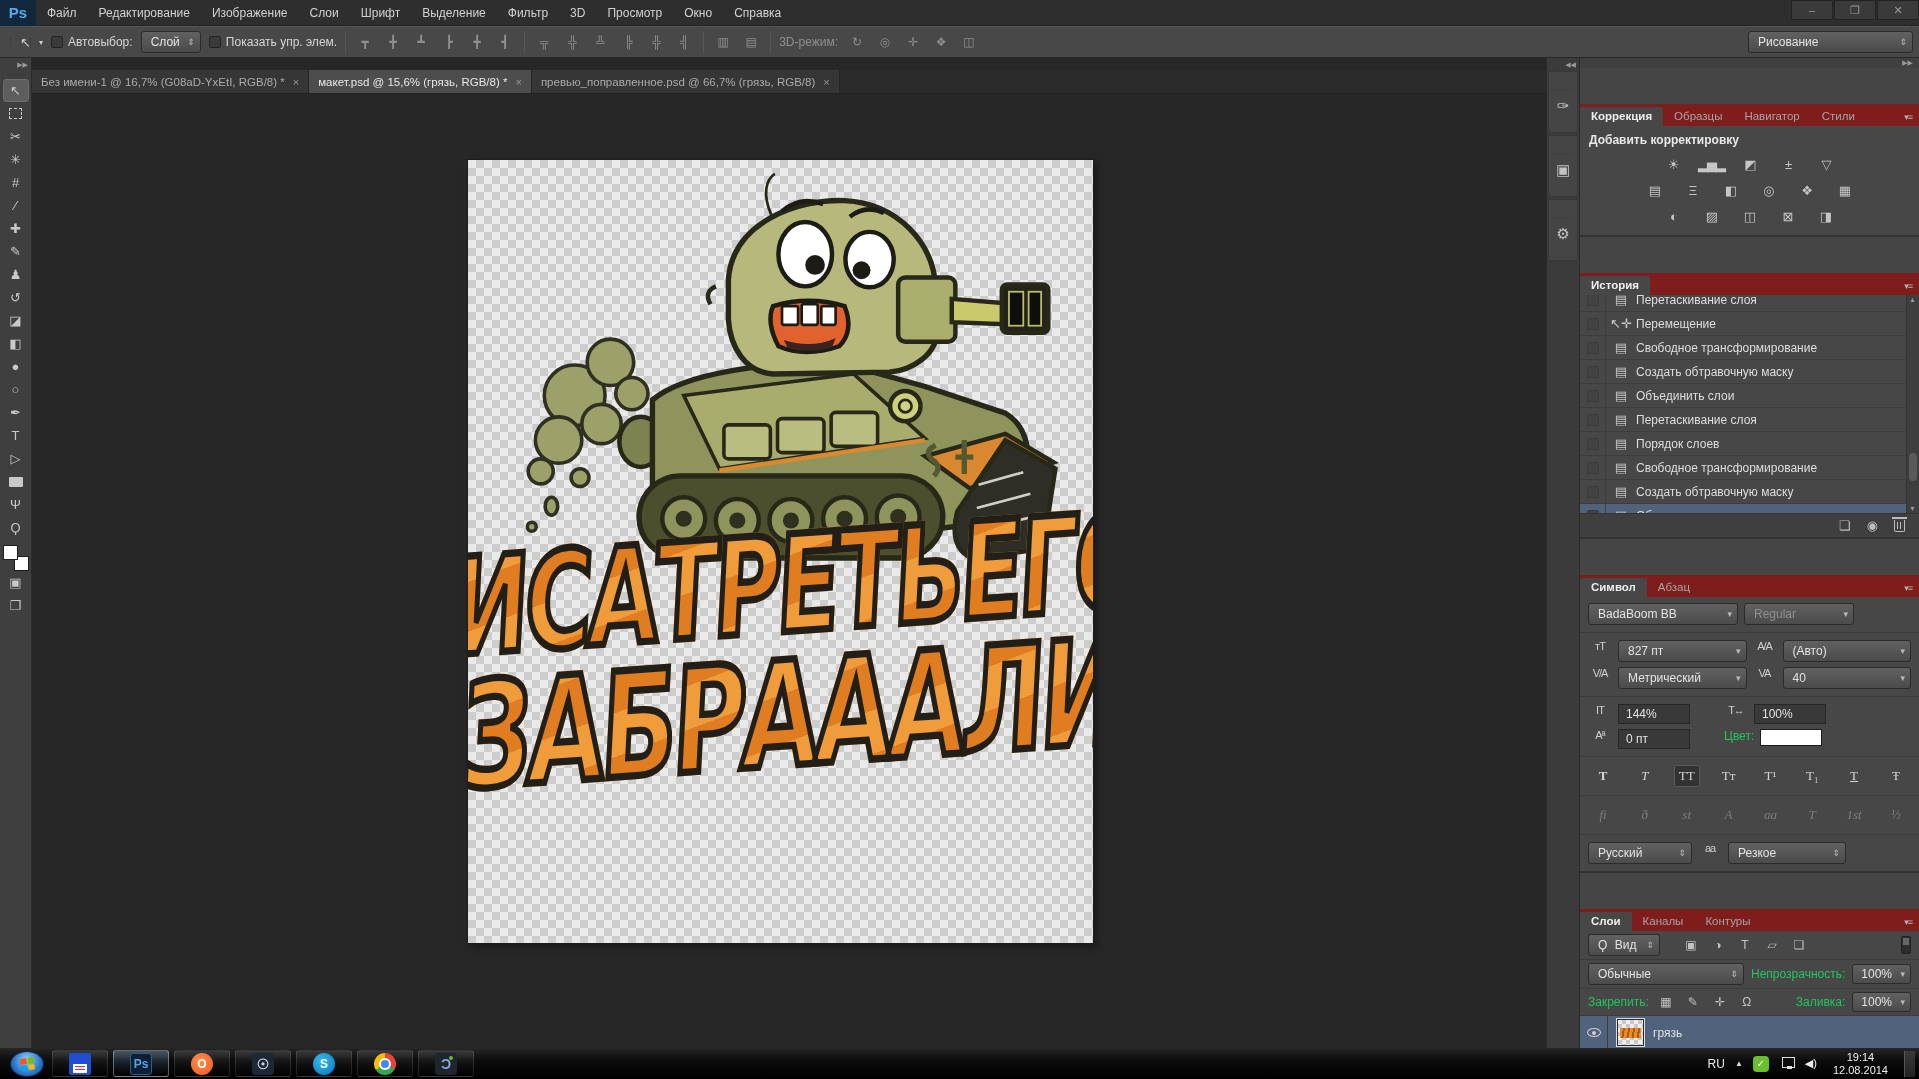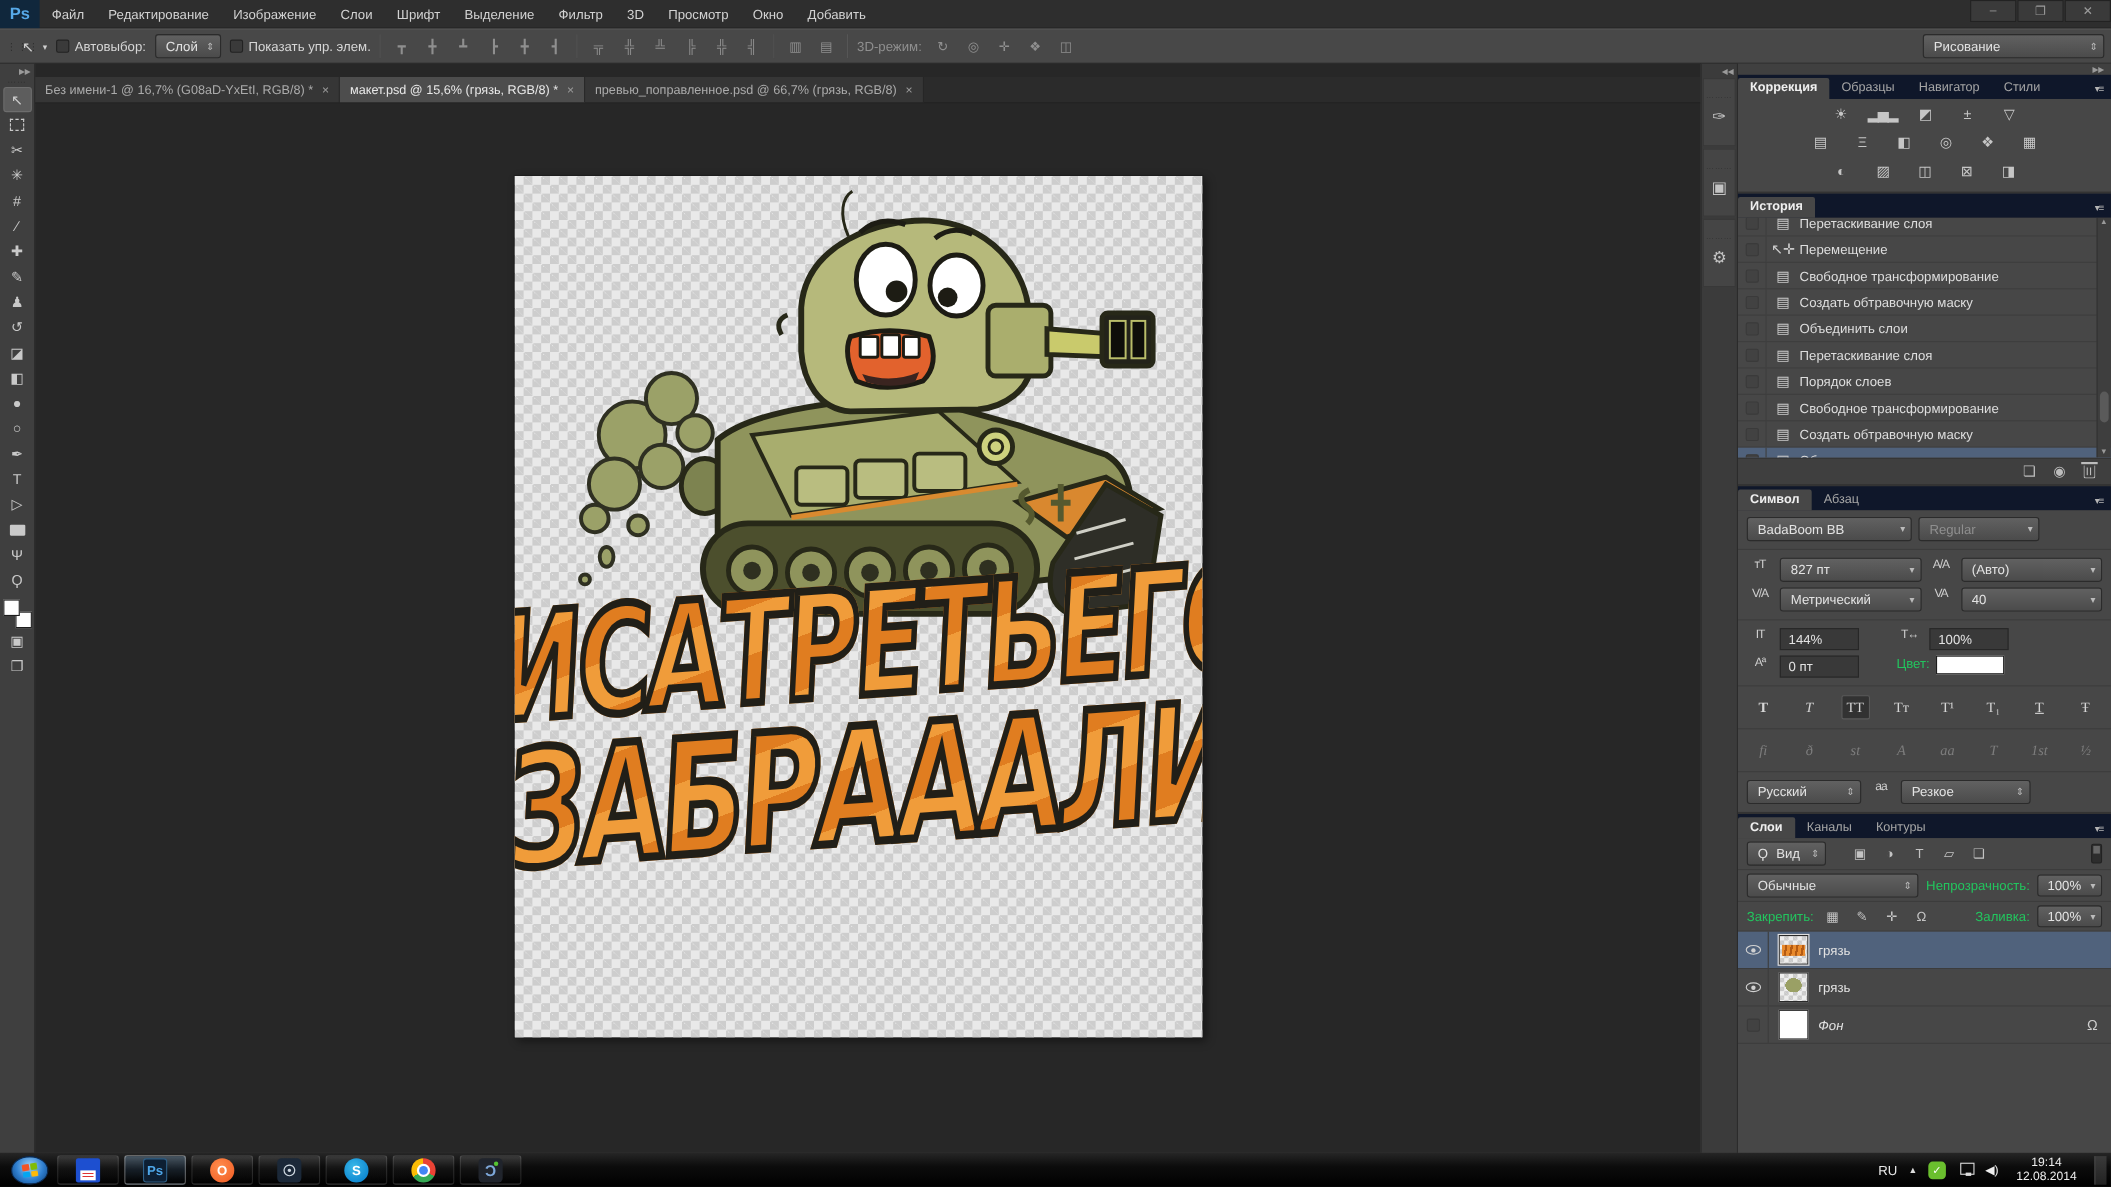--- a/index.html
+++ b/index.html
@@ -90,21 +90,21 @@
   .dockbtn { width:30px; height:62px; background:#454545; border:1px solid #383838; margin-bottom:2px;
              display:flex; flex-direction:column; align-items:center; justify-content:center; gap:6px;
              color:#c3c3c3; font-size:15px; }
   .dockbtn small { color:#2f2f2f; font-size:7px; letter-spacing:1px; line-height:2px; }
 
   
   .panels { position:absolute; top:58px; bottom:31px; right:0; width:339px; background:#454545; }
   .pcol-top { height:10px; display:flex; justify-content:flex-end; align-items:center; padding-right:6px;
               color:#9a9a9a; font-size:7px; background:#404040; }
   .panel { border-bottom:2px solid #333; }
-  .phead { height:22px; background:#0f172a; display:flex; align-items:flex-end; }
+  .phead { height:22px; background:#7f1d1d; display:flex; align-items:flex-end;margin-top:36px; }
   .ptab { padding:3px 11px 4px; color:#a5a5a5; font-size:11.5px; }
   .ptab.active { background:#474747; color:#efefef; font-weight:bold; border-radius:2px 2px 0 0; }
   .pmenu { margin-left:auto; color:#b5b5b5; font-size:9px; padding:0 7px 4px; letter-spacing:-1px; }
   .pbody { background:#474747; }
 
   
   .adj-title { font-weight:bold; color:#e8e8e8; padding:7px 9px 4px; }
   .adj-row { display:flex; justify-content:center; gap:12px; padding:3px 0; }
   .adj-ico { min-width:26px; height:20px; display:flex; align-items:center; justify-content:center;
              color:#c6c6c6; font-size:13px; letter-spacing:-1px; }
@@ -226,21 +226,21 @@
     <span class="menuitem">Файл</span>
     <span class="menuitem">Редактирование</span>
     <span class="menuitem">Изображение</span>
     <span class="menuitem">Слои</span>
     <span class="menuitem">Шрифт</span>
     <span class="menuitem">Выделение</span>
     <span class="menuitem">Фильтр</span>
     <span class="menuitem">3D</span>
     <span class="menuitem">Просмотр</span>
     <span class="menuitem">Окно</span>
-    <span class="menuitem">Добавить</span>
+    <span class="menuitem">Справка</span>
     <div class="wincontrols">
       <span class="winbtn">–</span>
       <span class="winbtn">❐</span>
       <span class="winbtn">✕</span>
     </div>
   </div>
 
   <div class="optionsbar">
     <span class="grip">⋮⋮⋮</span>
     <span class="tbicon">↖</span>
@@ -500,20 +500,21 @@
 
     <div class="panel">
       <div class="phead">
         <span class="ptab active">Коррекция</span>
         <span class="ptab">Образцы</span>
         <span class="ptab">Навигатор</span>
         <span class="ptab">Стили</span>
         <span class="pmenu">▾≡</span>
       </div>
       <div class="pbody" style="padding-bottom:6px;">
+        <div class="adj-title">Добавить корректировку</div>
         <div class="adj-row">
           <span class="adj-ico">☀</span>
           <span class="adj-ico">▂▅▂</span>
           <span class="adj-ico">◩</span>
           <span class="adj-ico">±</span>
           <span class="adj-ico">▽</span>
         </div>
         <div class="adj-row">
           <span class="adj-ico">▤</span>
           <span class="adj-ico">Ξ</span>

